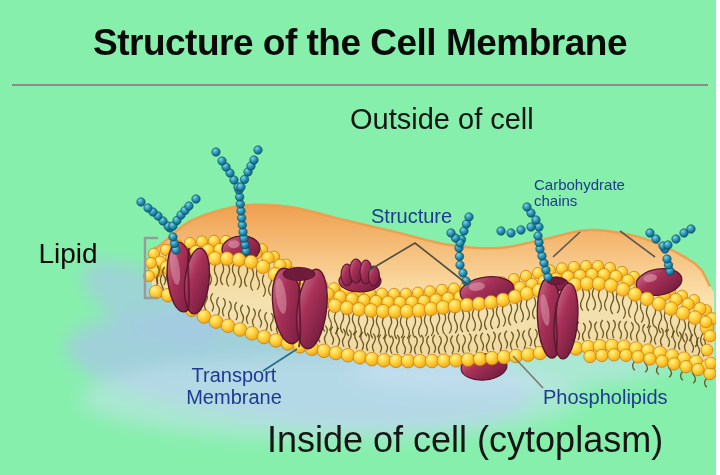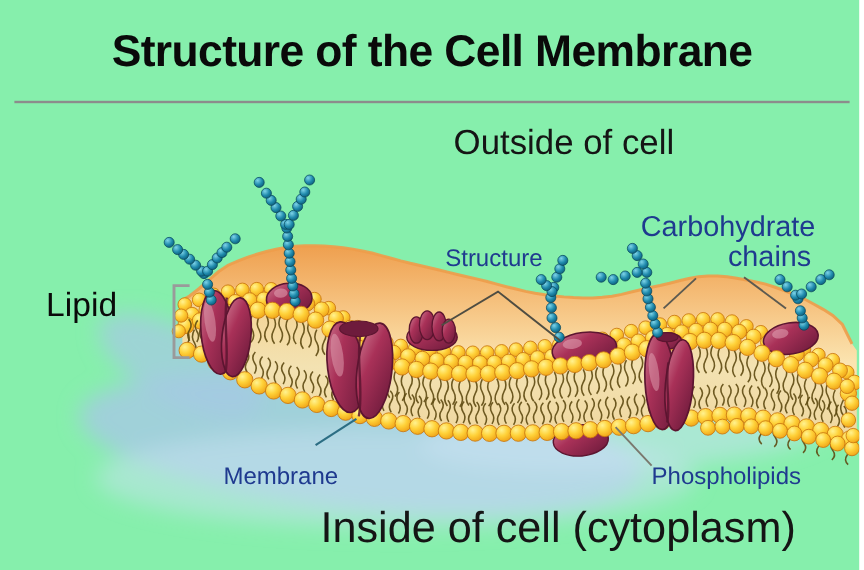--- a/index.html
+++ b/index.html
@@ -2,25 +2,25 @@
 <html><head>
 <meta charset="utf-8">
 <style>
   html,body{margin:0;padding:0;background:#ffffff;}
   .stage{position:relative;width:716px;height:475px;background:#86efac;overflow:hidden;
          font-family:Liberation Sans, sans-serif;}
   svg.art{position:absolute;left:0;top:0;z-index:0;}
   .lbl{position:absolute;z-index:2;white-space:nowrap;}
   .title{top:22px;left:0;width:720px;text-align:center;font-size:37px;font-weight:bold;letter-spacing:-0.5px;}
   .divider{position:absolute;z-index:2;top:84px;left:12px;width:696px;height:2px;}
-  .outside{top:103px;left:350px;font-size:29px;margin-left:28px;}
+  .outside{top:103px;left:350px;font-size:29px;}
   .inside{top:419px;left:267px;font-size:36px;text-align:right;}
   .lipid{top:239px;left:6px;width:124px;text-align:center;font-size:28px;line-height:1.07;font-weight:normal;white-space:normal;}
   .proteins{top:205px;left:371px;font-size:20px;}
-  .carb{top:177px;left:534px;width:142px;text-align:right;font-size:24px;line-height:1.05;white-space:normal;}
+  .carb{top:177px;left:534px;width:142px;text-align:left;font-size:15px;line-height:1.05;white-space:normal;}
   .transport{top:364px;left:176px;width:116px;text-align:center;font-size:20px;line-height:1.1;white-space:normal;}
   .phospho{top:386px;left:543px;font-size:20px;}
 </style>
 </head>
 <body>
 
 <div class="stage">
 
   <svg id="art" class="art" width="720" height="475" viewBox="0 0 720 475">
       <defs>
@@ -619,20 +619,20 @@
   </div>
 
   <div class="lbl proteins blue-lbl" style="color: rgb(31, 58, 143);">Structure</div>
 
   <div class="lbl carb blue-lbl" style="color: rgb(31, 58, 143);">
     <span>Carbohydrate</span><br>
     <span>chains</span>
   </div>
 
   <div class="lbl transport blue-lbl" style="color: rgb(31, 58, 143);">
-    <br>
+    <span>Transport</span><br>
     <span>Membrane</span>
   </div>
 
   <div class="lbl phospho blue-lbl" style="color: rgb(31, 58, 143); text-align: right;">Phospholipids</div>
 
   <div class="lbl inside" style="color: rgb(21, 21, 21);">Inside of cell (cytoplasm)</div>
 </div>
 
 </body></html>

